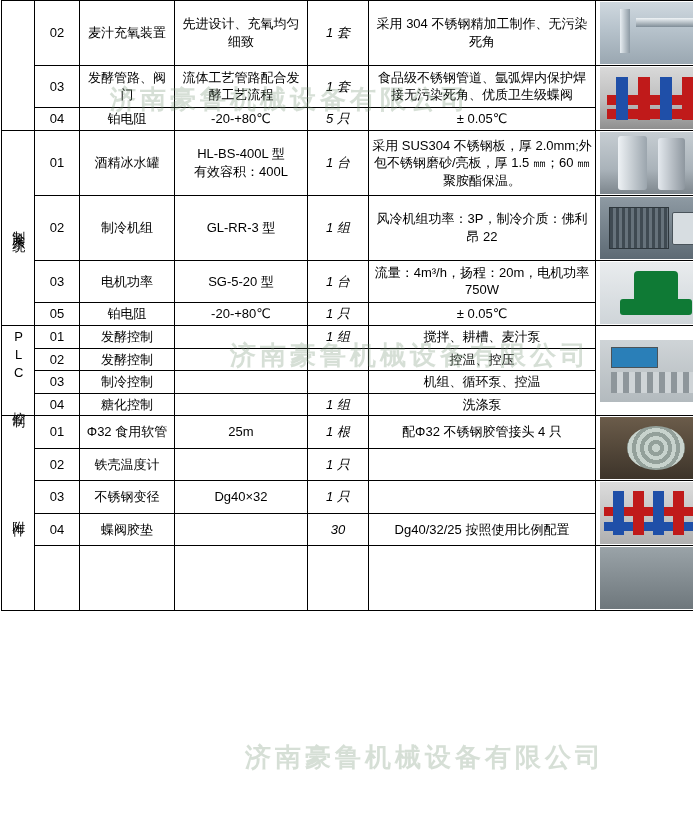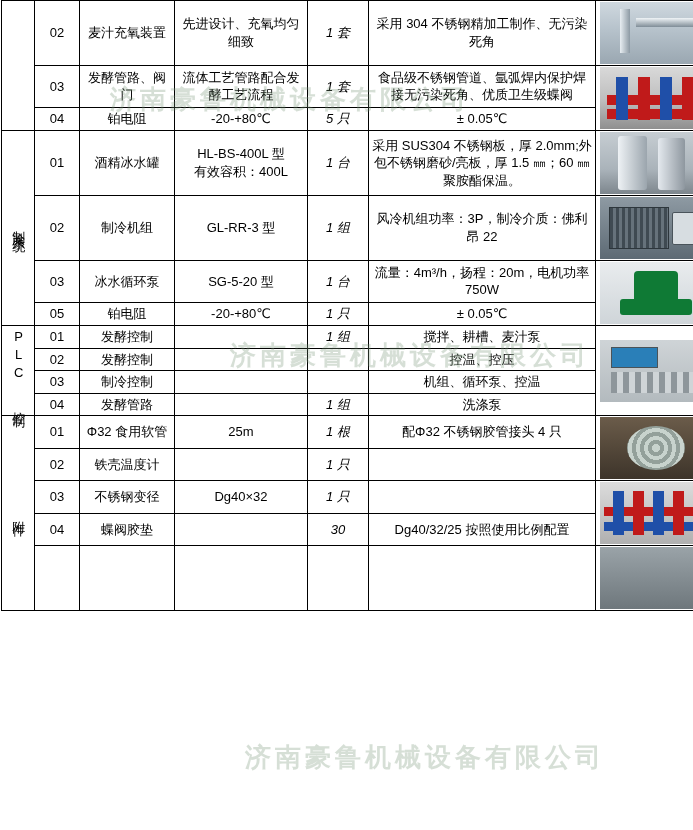--- a/index.html
+++ b/index.html
@@ -212,21 +212,21 @@
         <td class="c-name">制冷机组</td>
         <td class="c-spec">GL-RR-3 型</td>
         <td class="c-qty">1 组</td>
         <td class="c-desc desc">风冷机组功率：3P，制冷介质：佛利昂 22</td>
         <td class="c-img" rowspan="1">
           <div class="photo ph-chiller"></div>
         </td>
       </tr>
       <tr>
         <td class="c-no">03</td>
-        <td class="c-name">冰水循环泵</td>
+        <td class="c-name">电机功率</td>
         <td class="c-spec">SG-5-20 型</td>
         <td class="c-qty">1 台</td>
         <td class="c-desc desc">流量：4m³/h，扬程：20m，电机功率 750W</td>
         <td class="c-img" rowspan="2">
           <div class="photo ph-pump"></div>
         </td>
       </tr>
       <tr>
         <td class="c-no">05</td>
         <td class="c-name">铂电阻</td>
@@ -254,21 +254,21 @@
       </tr>
       <tr>
         <td class="c-no">03</td>
         <td class="c-name">制冷控制</td>
         <td class="c-spec"></td>
         <td class="c-qty"></td>
         <td class="c-desc desc">机组、循环泵、控温</td>
       </tr>
       <tr>
         <td class="c-no">04</td>
-        <td class="c-name">发酵管路</td>
+        <td class="c-name">糖化控制</td>
         <td class="c-spec"></td>
         <td class="c-qty">1 组</td>
         <td class="c-desc desc">洗涤泵</td>
       </tr>
       <tr>
         <td class="c-group" rowspan="5"><span class="vert">附件</span></td>
         <td class="c-no">01</td>
         <td class="c-name">Φ32 食用软管</td>
         <td class="c-spec">25m</td>
         <td class="c-qty">1 根</td>

